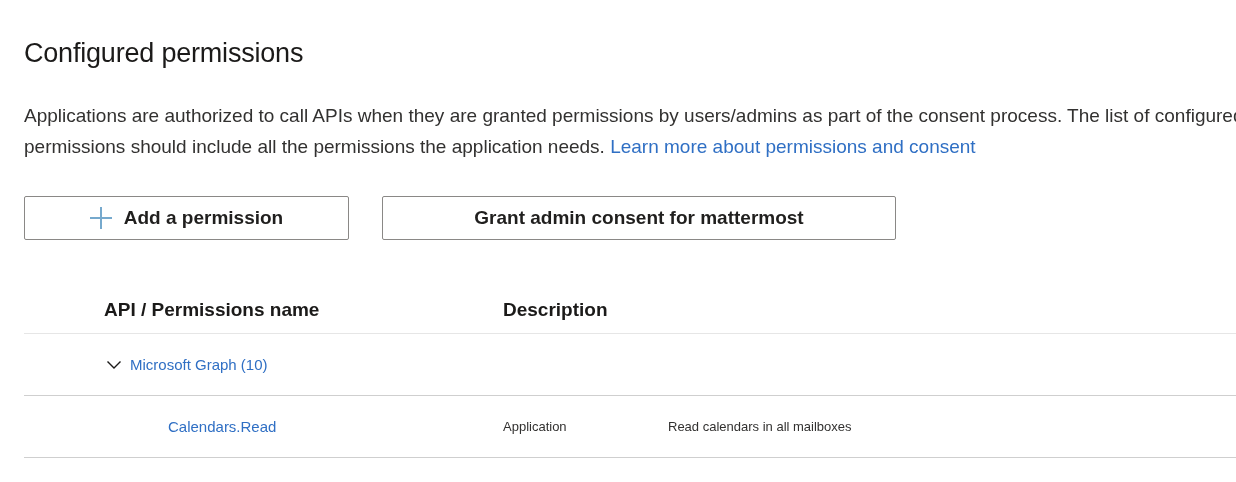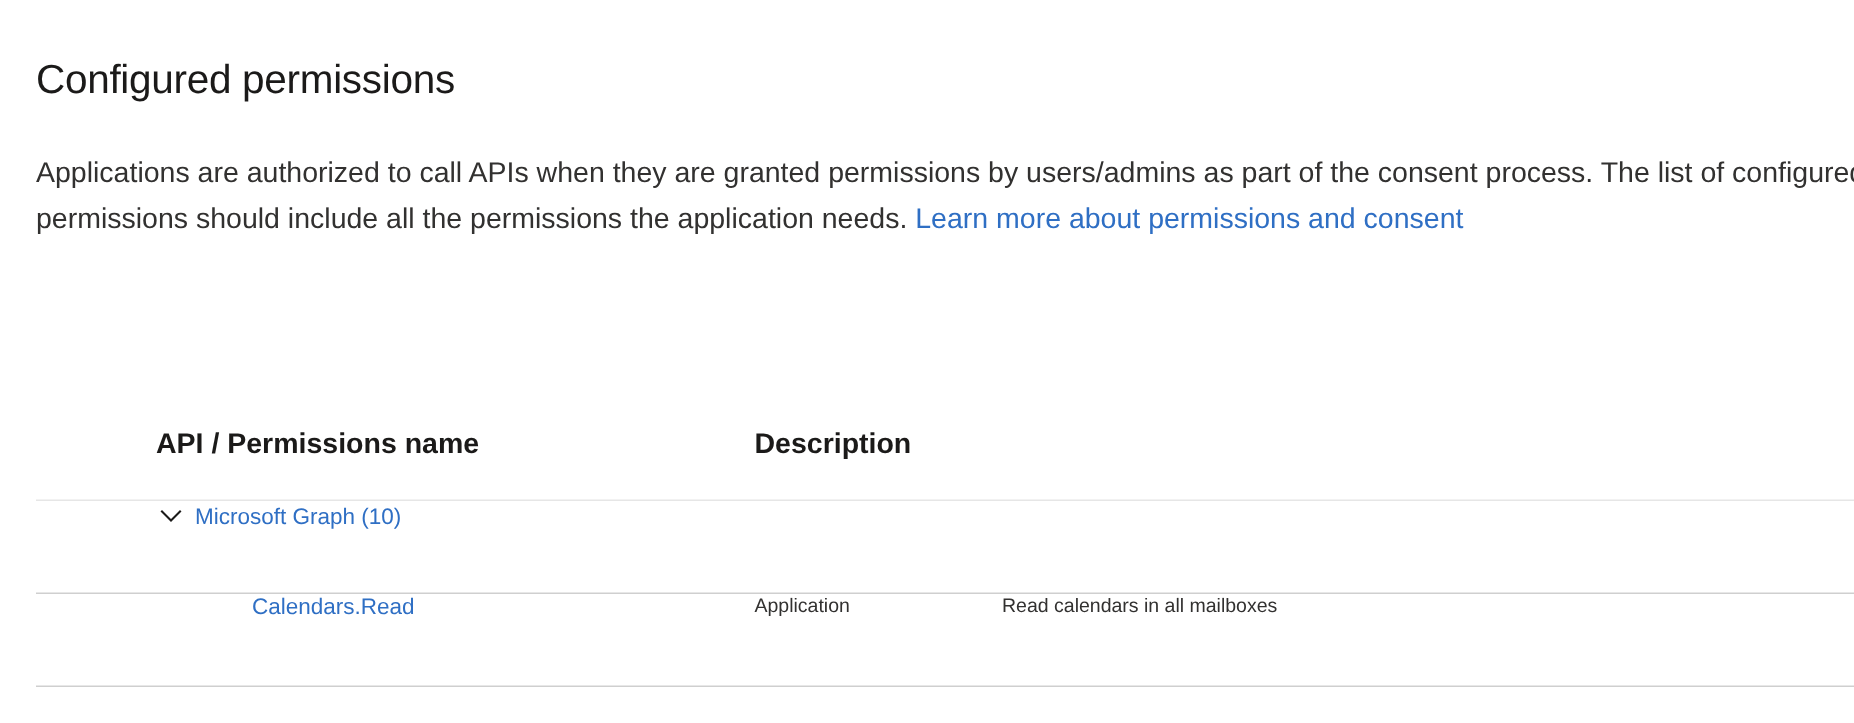--- a/index.html
+++ b/index.html
@@ -109,21 +109,21 @@
 
   
   .perm-table {
     position: absolute;
     left: 24px;
     top: 286px;
     width: 1212px;
   }
   .perm-row {
     display: flex;
-    align-items: flex-start;
+    align-items: center;
     box-sizing: border-box;
   }
   .perm-row.header {
     height: 48px;
     border-bottom: 1px solid #e6e6e6;
   }
   .perm-row.group {
     height: 62px;
     border-bottom: 1px solid #cfcfcf;
   }
@@ -187,20 +187,29 @@
 <body>
 
 <div class="blade">
 
   <div class="section-title">Configured permissions</div>
 
   <div class="section-desc">
     <span>Applications are authorized to call APIs when they are granted permissions by users/admins as part of the consent process. The list of configured permissions should include all the permissions the application needs. </span><a class="link" href="#">Learn more about permissions and consent</a>
   </div>
 
+  <div class="command-bar">
+    <button class="cmd-btn add">
+      <span class="plus-icon"></span>
+      <span>Add a permission</span>
+    </button>
+    <button class="cmd-btn grant">
+      <span>Grant admin consent for mattermost</span>
+    </button>
+  </div>
 
   <div class="perm-table">
 
     <div class="perm-row header">
       <div class="col-name">API / Permissions name</div>
       <div class="col-desc">Description</div>
     </div>
 
     <div class="perm-row group">
       <div class="col-name group-cell">

